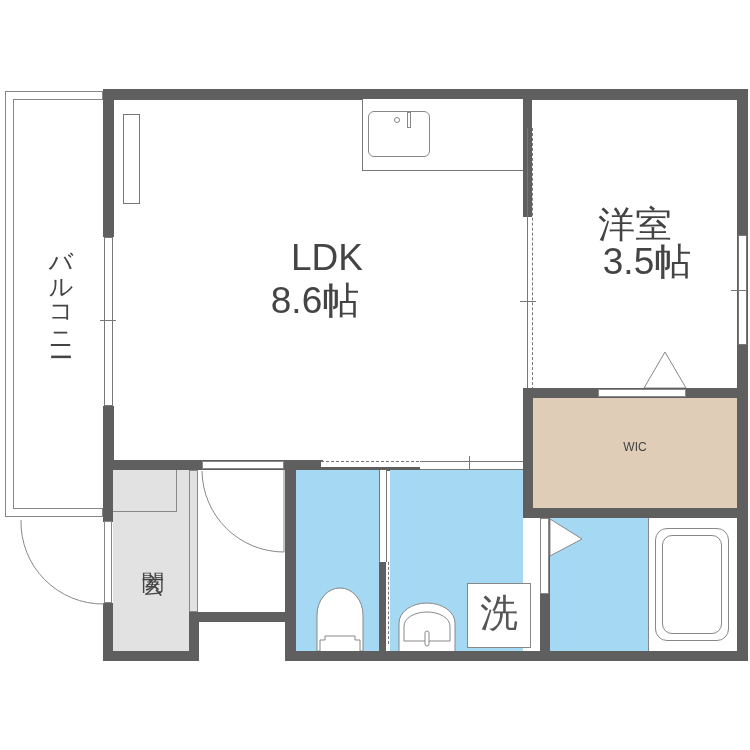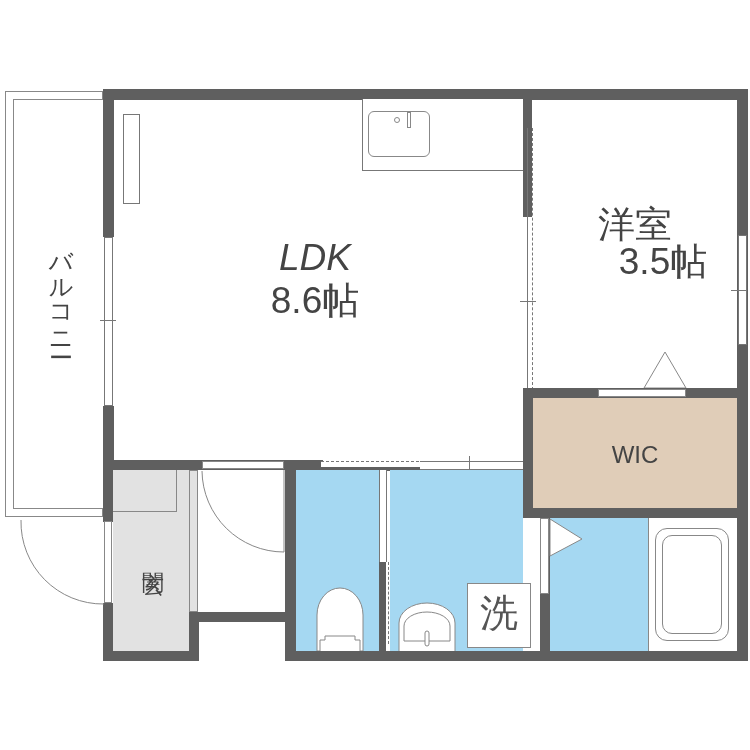--- a/index.html
+++ b/index.html
@@ -26,39 +26,39 @@
 <div class="abs" style="left:100px;top:320px;width:16px;height:1px;background:#777;"></div>
 <div class="wall" style="left:737px;top:89px;width:11px;height:566px;"></div>
 <div class="abs" style="left:738px;top:235px;width:9px;height:110px;border:1px solid #777;background:#fff;"></div>
 <div class="abs" style="left:731px;top:290px;width:16px;height:1px;background:#777;"></div>
 
 <div class="thin" style="left:123px;top:114px;width:17px;height:90px;"></div>
 <div class="abs" style="left:362px;top:99px;width:162px;height:72px;border:1px solid #777;border-top:none;border-right:none;background:#fff;"></div>
 <div class="abs" style="left:368px;top:111px;width:62px;height:46px;border:1px solid #888;border-radius:6px;background:#fff;"></div>
 <div class="abs" style="left:394px;top:117px;width:6px;height:6px;border:1px solid #888;border-radius:50%;"></div>
 <div class="abs" style="left:407px;top:112px;width:4px;height:16px;border:1px solid #888;"></div>
-<div class="label" style="left:240px;top:237px;width:150px;font-size:37px;font-style:italic;">LDK</div>
+<div class="label" style="left:252px;top:237px;width:150px;font-size:37px;">LDK</div>
 <div class="label" style="left:240px;top:280px;width:150px;font-size:37px;">8.6帖</div>
 
 <div class="wall" style="left:523px;top:89px;width:9px;height:128px;"></div>
 <div class="abs" style="left:527px;top:128px;width:6px;height:262px;border-left:1px solid #777;border-right:1px dashed #777;"></div>
 <div class="abs" style="left:520px;top:301px;width:16px;height:1px;background:#777;"></div>
 
 <div class="label" style="left:560px;top:204px;width:150px;font-size:37px;">洋室</div>
-<div class="label" style="left:588px;top:241px;width:150px;font-size:37px;">3.5帖</div>
+<div class="label" style="left:572px;top:241px;width:150px;font-size:37px;">3.5帖</div>
 <svg class="abs" style="left:640px;top:350px;" width="50" height="40">
     <polygon points="25,2 4,38 46,38" fill="#fff" stroke="#888" stroke-width="1"></polygon>
   </svg>
 
 <div class="wall" style="left:523px;top:388px;width:225px;height:10px;"></div>
 <div class="abs" style="left:598px;top:389px;width:88px;height:8px;border:1px solid #888;background:#fff;"></div>
 <div class="wall" style="left:523px;top:388px;width:10px;height:130px;"></div>
 <div class="wall" style="left:523px;top:508px;width:225px;height:10px;"></div>
 <div class="abs tan" style="left:533px;top:398px;width:204px;height:110px;"></div>
-<div class="label" style="left:560px;top:441px;width:150px;font-size:24px;">WIC</div>
+<div class="label" style="left:560px;top:441px;width:150px;font-size:12px;">WIC</div>
 
 <div class="wall" style="left:103px;top:460px;width:220px;height:10px;"></div>
 <div class="abs" style="left:202px;top:461px;width:82px;height:8px;border:1px solid #888;background:#fff;"></div>
 <div class="abs" style="left:321px;top:461px;width:98px;height:6px;border-top:1px dashed #777;background:#fff;"></div>
 <div class="wall" style="left:318px;top:467px;width:102px;height:4px;"></div>
 <div class="abs" style="left:420px;top:461px;width:103px;height:9px;border-top:1px solid #777;border-bottom:1px solid #777;background:#fff;"></div>
 <div class="abs" style="left:469px;top:456px;width:1px;height:16px;background:#777;"></div>
 
 <div class="wall" style="left:103px;top:460px;width:10px;height:62px;"></div>
 <div class="abs" style="left:104px;top:521px;width:8px;height:82px;border:1px solid #888;background:#fff;"></div>

